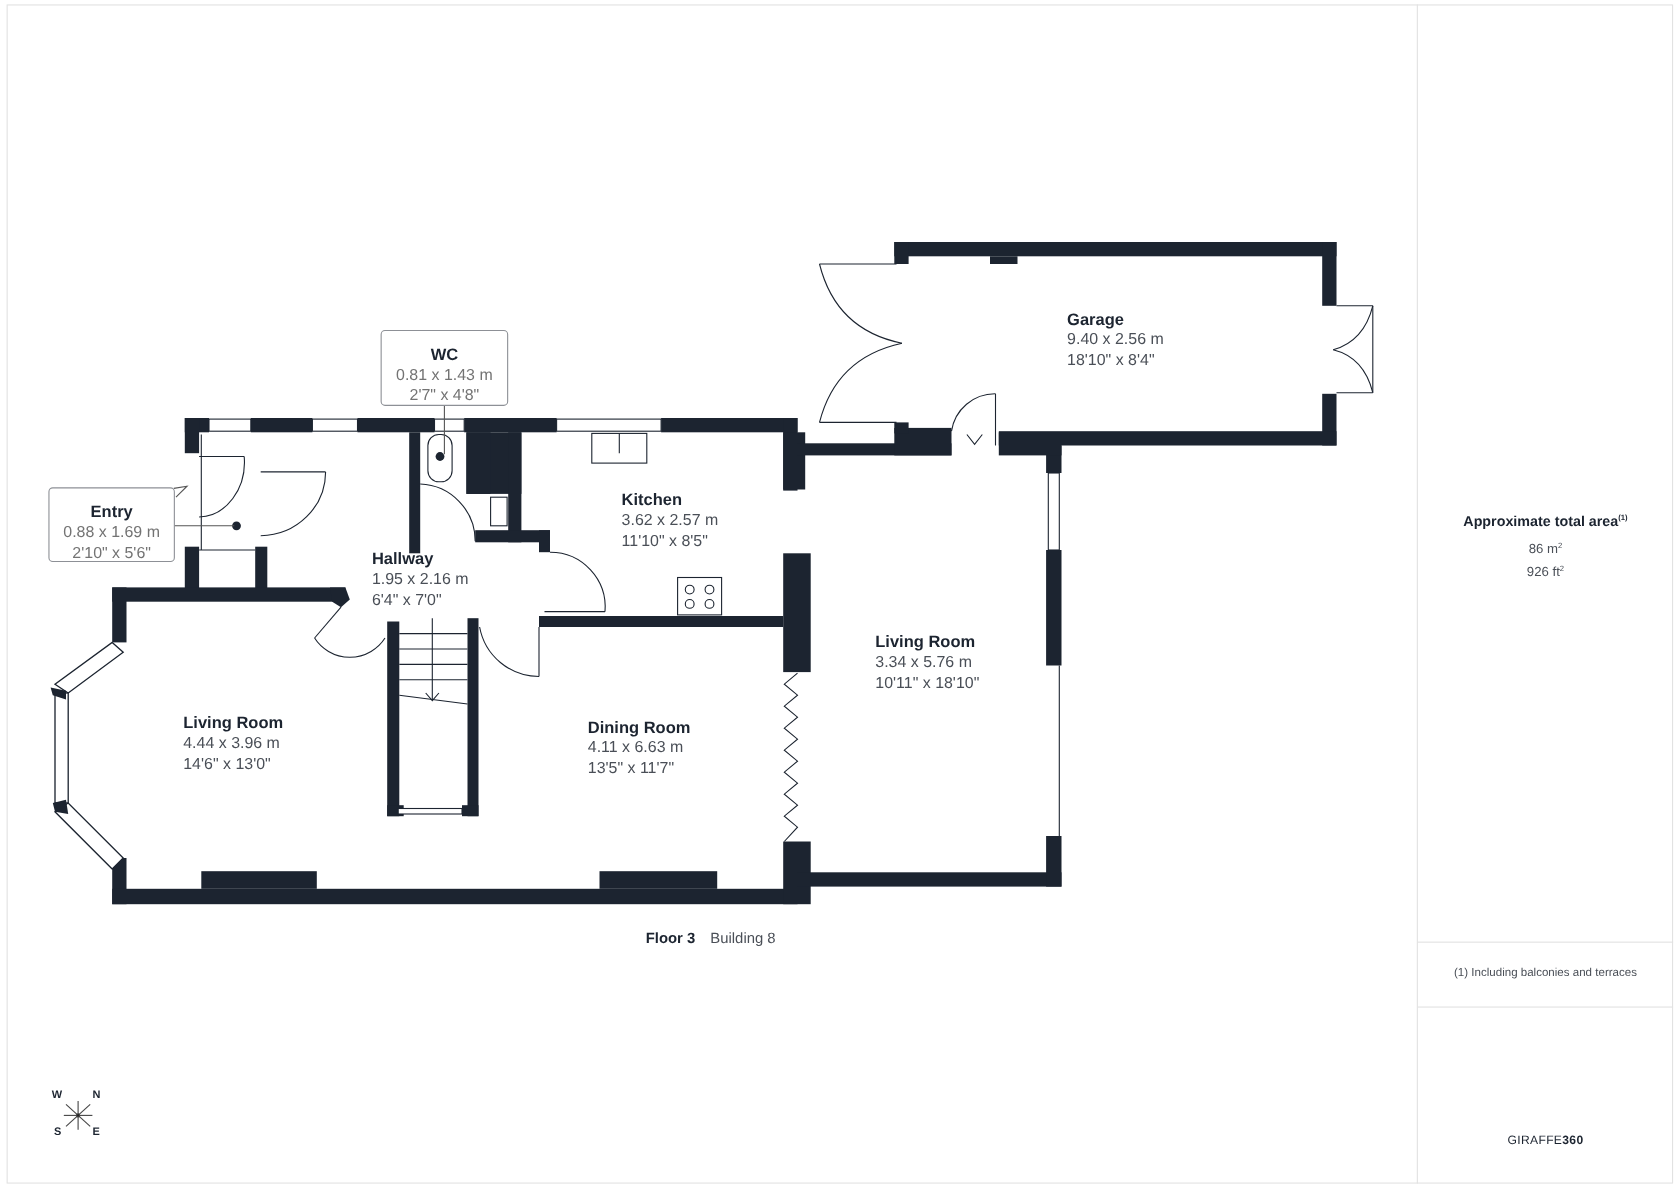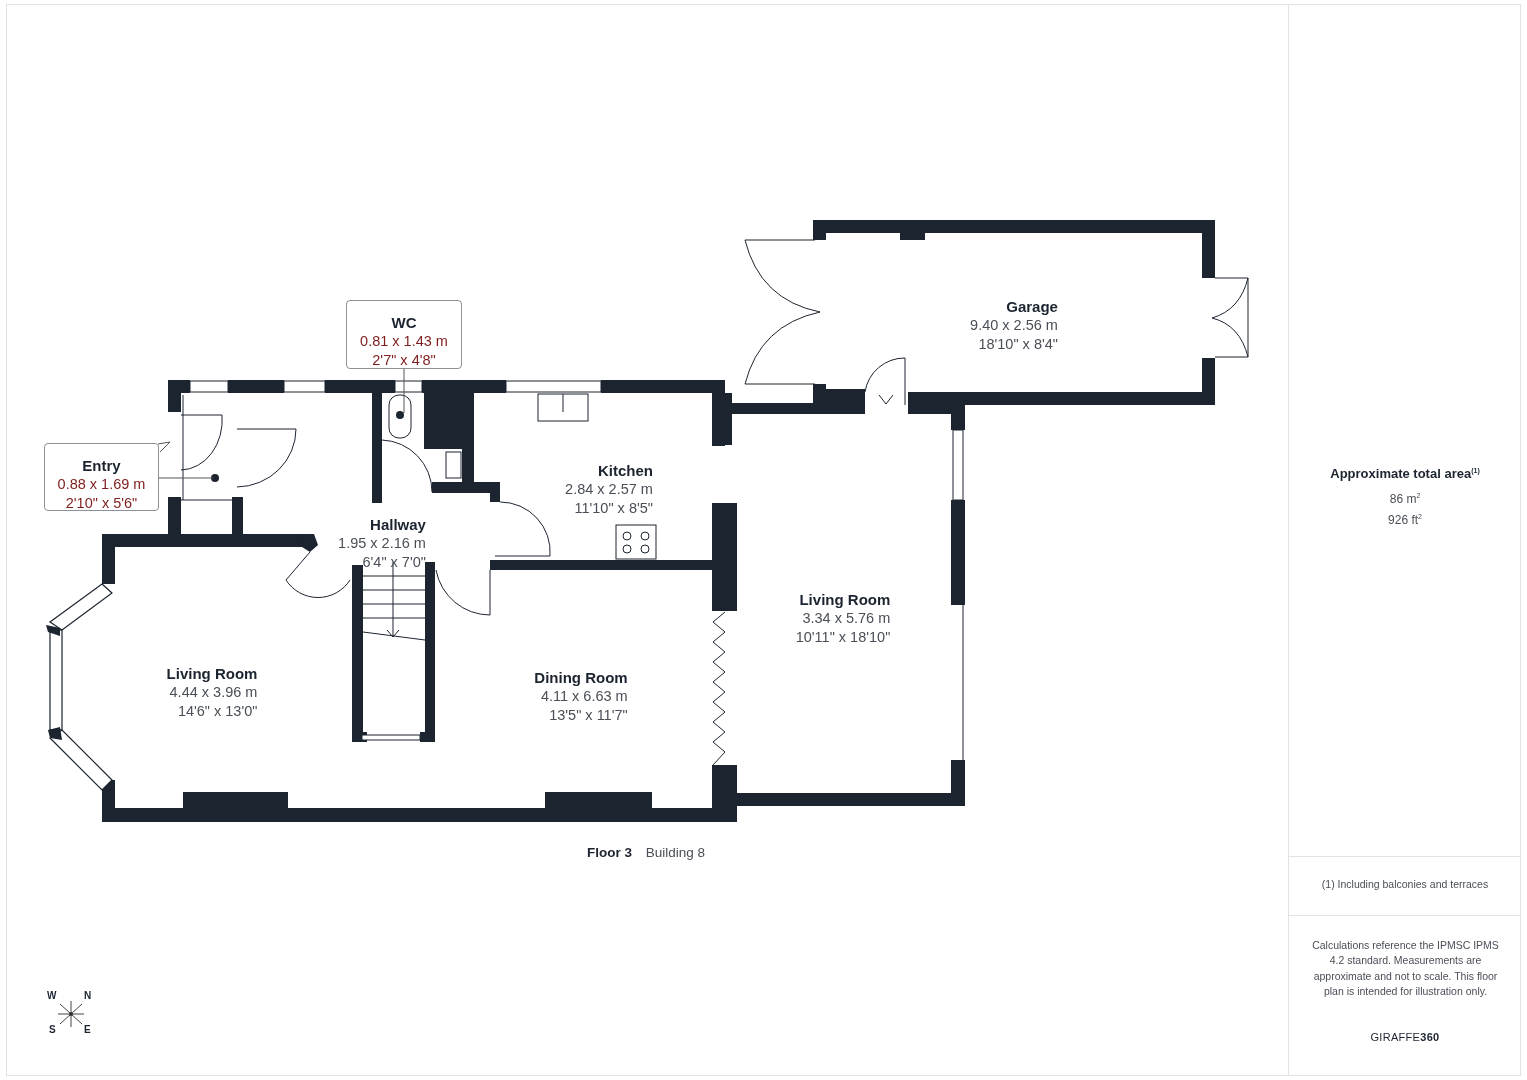--- a/index.html
+++ b/index.html
@@ -15,27 +15,27 @@
   .logo-text { position: absolute; bottom: 3px; left: 0; width: 100%; text-align: center;
                color: #ffffff; font-family: "Liberation Serif", serif; font-size: 11.5px; letter-spacing: 0.3px; }
   .area-title { position: absolute; top: 462px; width: 100%; text-align: center; font-weight: bold; font-size: 13px; color: #1c2430; }
   .area-title sup { font-size: 7px; }
   .area-val { position: absolute; width: 100%; text-align: center; font-size: 12px; color: #4a4f57; }
   .area-val sup { font-size: 7px; }
   .footnote { position: absolute; top: 874px; width: 100%; text-align: center; font-size: 10.5px; color: #4a4f57; }
   .disclaimer { position: absolute; top: 934px; left: 18px; width: 197px; text-align: center; font-size: 10.5px; line-height: 15.3px; color: #4a4f57; }
   .brand { position: absolute; top: 1027px; width: 100%; text-align: center; font-size: 11px; color: #1c2430; letter-spacing: 0.3px; }
   .brand b { font-weight: bold; }
-  .room-label { position: absolute; text-align: right; transform: translateX(-50%); white-space: nowrap; line-height: 19px; margin-top: 16px; }
+  .room-label { position: absolute; text-align: left; transform: translateX(-50%); white-space: nowrap; line-height: 19px; }
   .room-label .name { font-weight: bold; font-size: 15px; color: #1c2430; }
   .room-label .dim { font-size: 14.5px; color: #4a4f57; }
   .callout { position: absolute; background: #fff; border: 1px solid #8d9096; border-radius: 4px; text-align: center;
              line-height: 19px; box-sizing: border-box; padding-top: 12px; }
   .callout .name { font-weight: bold; font-size: 15px; color: #1c2430; }
-  .callout .dim { font-size: 14.5px; color: #7f1d1d; }
+  .callout .dim { font-size: 14.5px; color: #737373; }
   .floor-caption { position: absolute; top: 845px; left: 587px; font-size: 13.5px; white-space: nowrap; }
   .floor-caption .fl { font-weight: bold; color: #1c2430; }
   .floor-caption .bl { color: #4a4f57; margin-left: 10px; }
   .compass-l { position: absolute; font-size: 10px; font-weight: bold; color: #1c2430; }
 </style>
 </head>
 <body>
 
 <div class="frame"></div>
 
@@ -207,21 +207,21 @@
 </div>
 
 <div class="room-label" style="left:382px; top:499px;">
   <div class="name">Hallway</div>
   <div class="dim">1.95 x 2.16 m</div>
   <div class="dim">6'4" x 7'0"</div>
 </div>
 
 <div class="room-label" style="left:609px; top:445px;">
   <div class="name">Kitchen</div>
-  <div class="dim">2.84 x 2.57 m</div>
+  <div class="dim">3.62 x 2.57 m</div>
   <div class="dim">11'10" x 8'5"</div>
 </div>
 
 <div class="room-label" style="left:1014px; top:281px;">
   <div class="name">Garage</div>
   <div class="dim">9.40 x 2.56 m</div>
   <div class="dim">18'10" x 8'4"</div>
 </div>
 
 <div class="room-label" style="left:212px; top:648px;">
@@ -258,17 +258,16 @@
   </div>
   <div class="area-val" style="top:488px;">
     <span>86 m</span><sup>2</sup>
   </div>
   <div class="area-val" style="top:509px;">
     <span>926 ft</span><sup>2</sup>
   </div>
   <div class="sec" style="top:852px; height:1px; border-bottom:1px solid #e2e2e2;"></div>
   <div class="footnote">(1) Including balconies and terraces</div>
   <div class="sec" style="top:911px; height:1px;"></div>
-  <div class="disclaimer">Calculations reference the IPMSC IPMS 4.2 standard. Measurements are approximate and not to scale. This floor plan is intended for illustration only.</div>
   <div class="brand">
     <span>GIRAFFE</span><b>360</b>
   </div>
 </div>
 
 </body></html>

